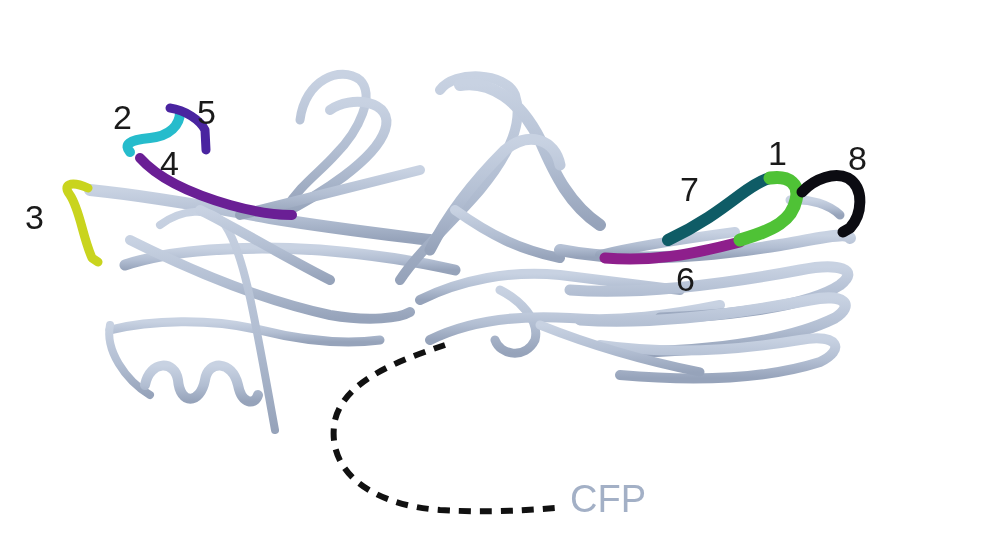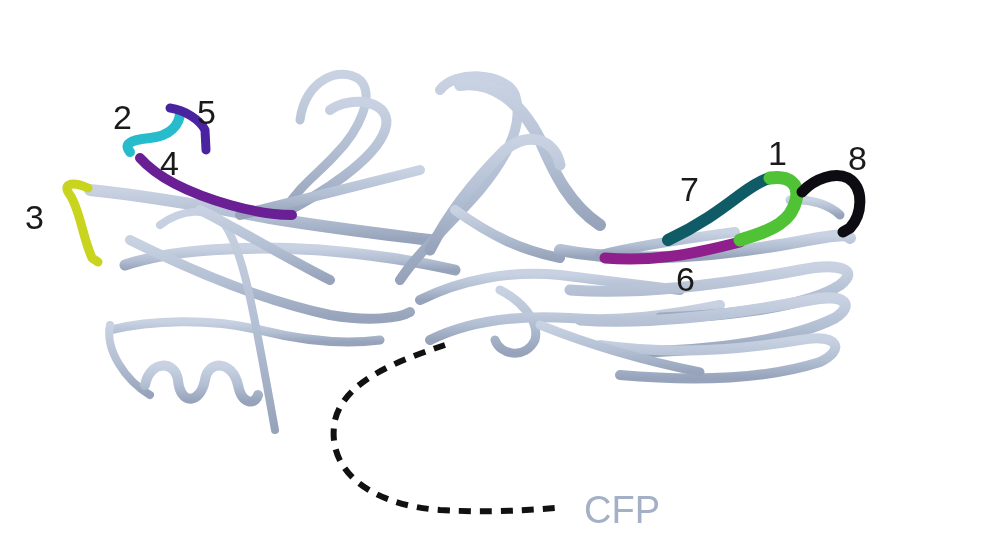--- a/index.html
+++ b/index.html
@@ -73,14 +73,14 @@
 
   <span class="loop-label" style="left:768px;top:136px;">1</span>
   <span class="loop-label" style="left:113px;top:100px;">2</span>
   <span class="loop-label" style="left:25px;top:200px;">3</span>
   <span class="loop-label" style="left:160px;top:146px;">4</span>
   <span class="loop-label" style="left:197px;top:95px;">5</span>
   <span class="loop-label" style="left:676px;top:262px;">6</span>
   <span class="loop-label" style="left:680px;top:172px;">7</span>
   <span class="loop-label" style="left:848px;top:141px;">8</span>
 
-  <span class="cfp-label" style="left:584px;top:480px;margin-top:11px;">CFP</span>
+  <span class="cfp-label" style="left:570px;top:480px;">CFP</span>
 </div>
 
 </body></html>

